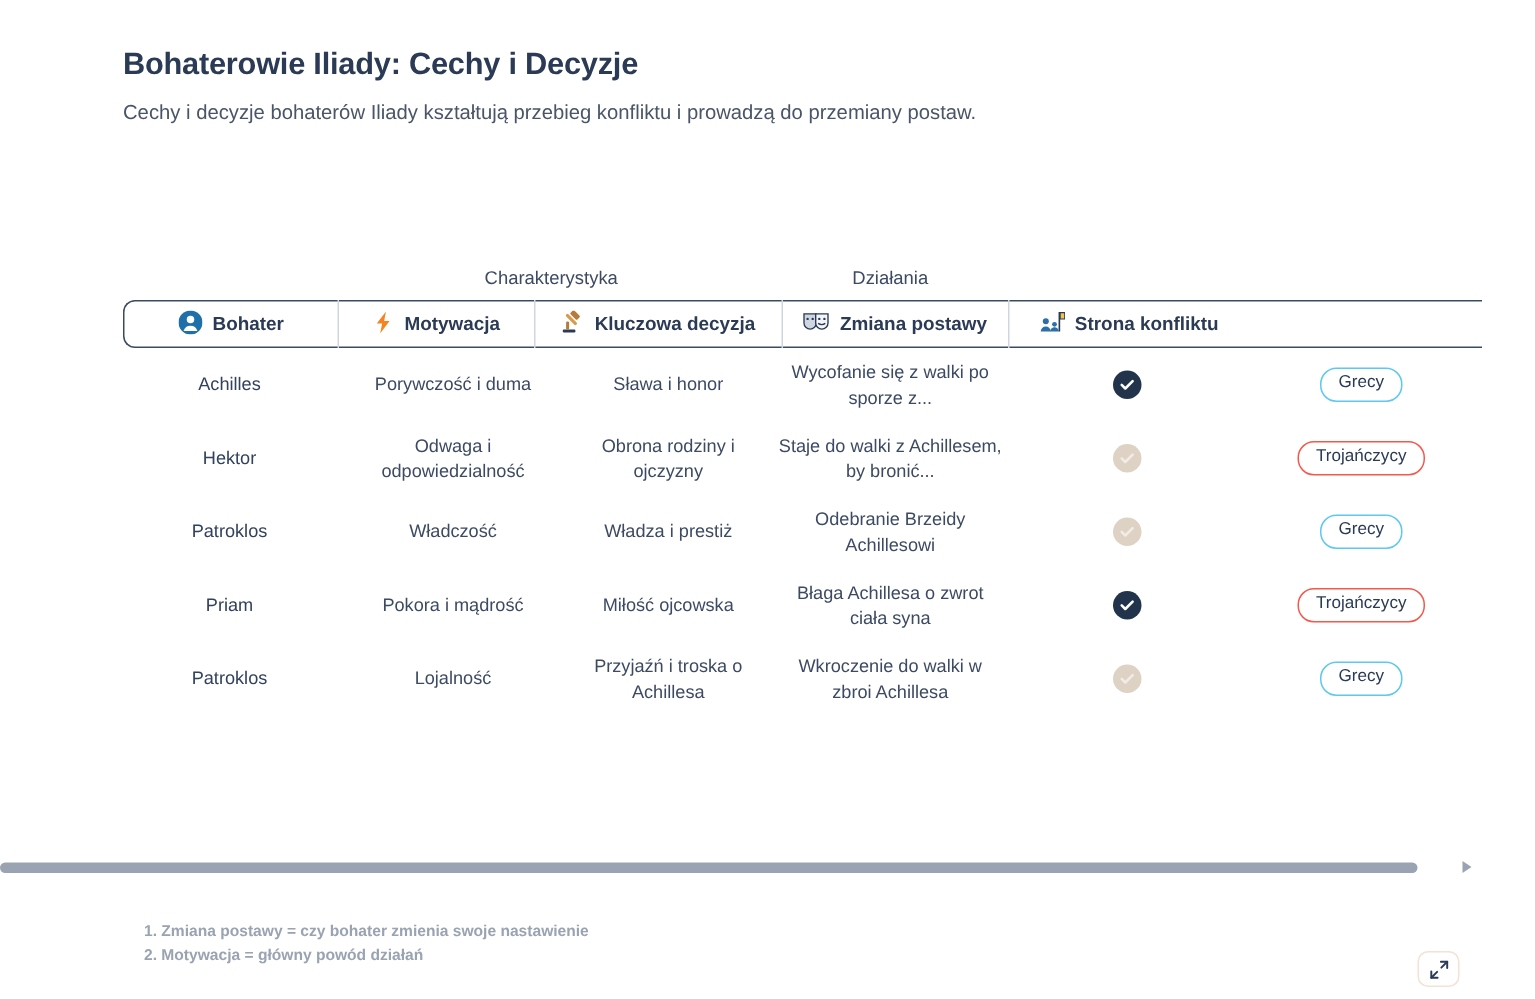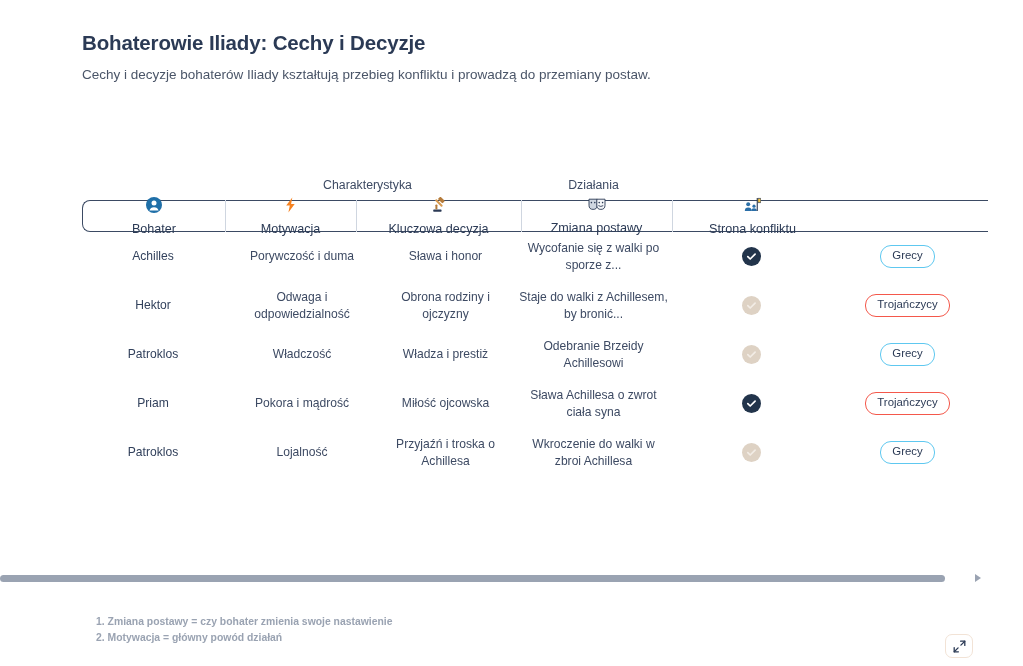--- a/index.html
+++ b/index.html
@@ -74,25 +74,24 @@
     border-top-left-radius: 8px;
     border-bottom-left-radius: 8px;
     background: #ffffff;
   }
   .head-cell {
     display: flex;
     align-items: center;
     justify-content: center;
     gap: 7px;
     font-size: 12.6px;
-    font-weight: normal;
+    font-weight: bold;
     color: #2b3a55;
     white-space: nowrap;
     position: relative;
-    flex-direction: column;
   }
   .head-cell + .head-cell::before {
     content: "";
     position: absolute;
     left: 0;
     top: -1px;
     bottom: -1px;
     width: 1px;
     background: #cfd6e0;
   }
@@ -378,21 +377,21 @@
         <div class="data-cell c0">
             <span class="txt hero-name">Priam</span>
           </div>
         <div class="data-cell c1">
             <span class="txt">Pokora i mądrość</span>
           </div>
         <div class="data-cell c2">
             <span class="txt">Miłość ojcowska</span>
           </div>
         <div class="data-cell c3">
-            <span class="txt">Sława Achillesa o zwrot ciała syna</span>
+            <span class="txt">Błaga Achillesa o zwrot ciała syna</span>
           </div>
         <div class="data-cell c4">
           <span class="check on">
             <svg width="11" height="11" viewBox="0 0 11 11">
                 <path d="M1.8 5.6 4.2 8 9.1 3.1" stroke="#ffffff" stroke-width="1.7" fill="none" stroke-linecap="round" stroke-linejoin="round"></path>
               </svg>
           </span>
         </div>
         <div class="data-cell c5">
           <span class="badge trojan">Trojańczycy</span>

